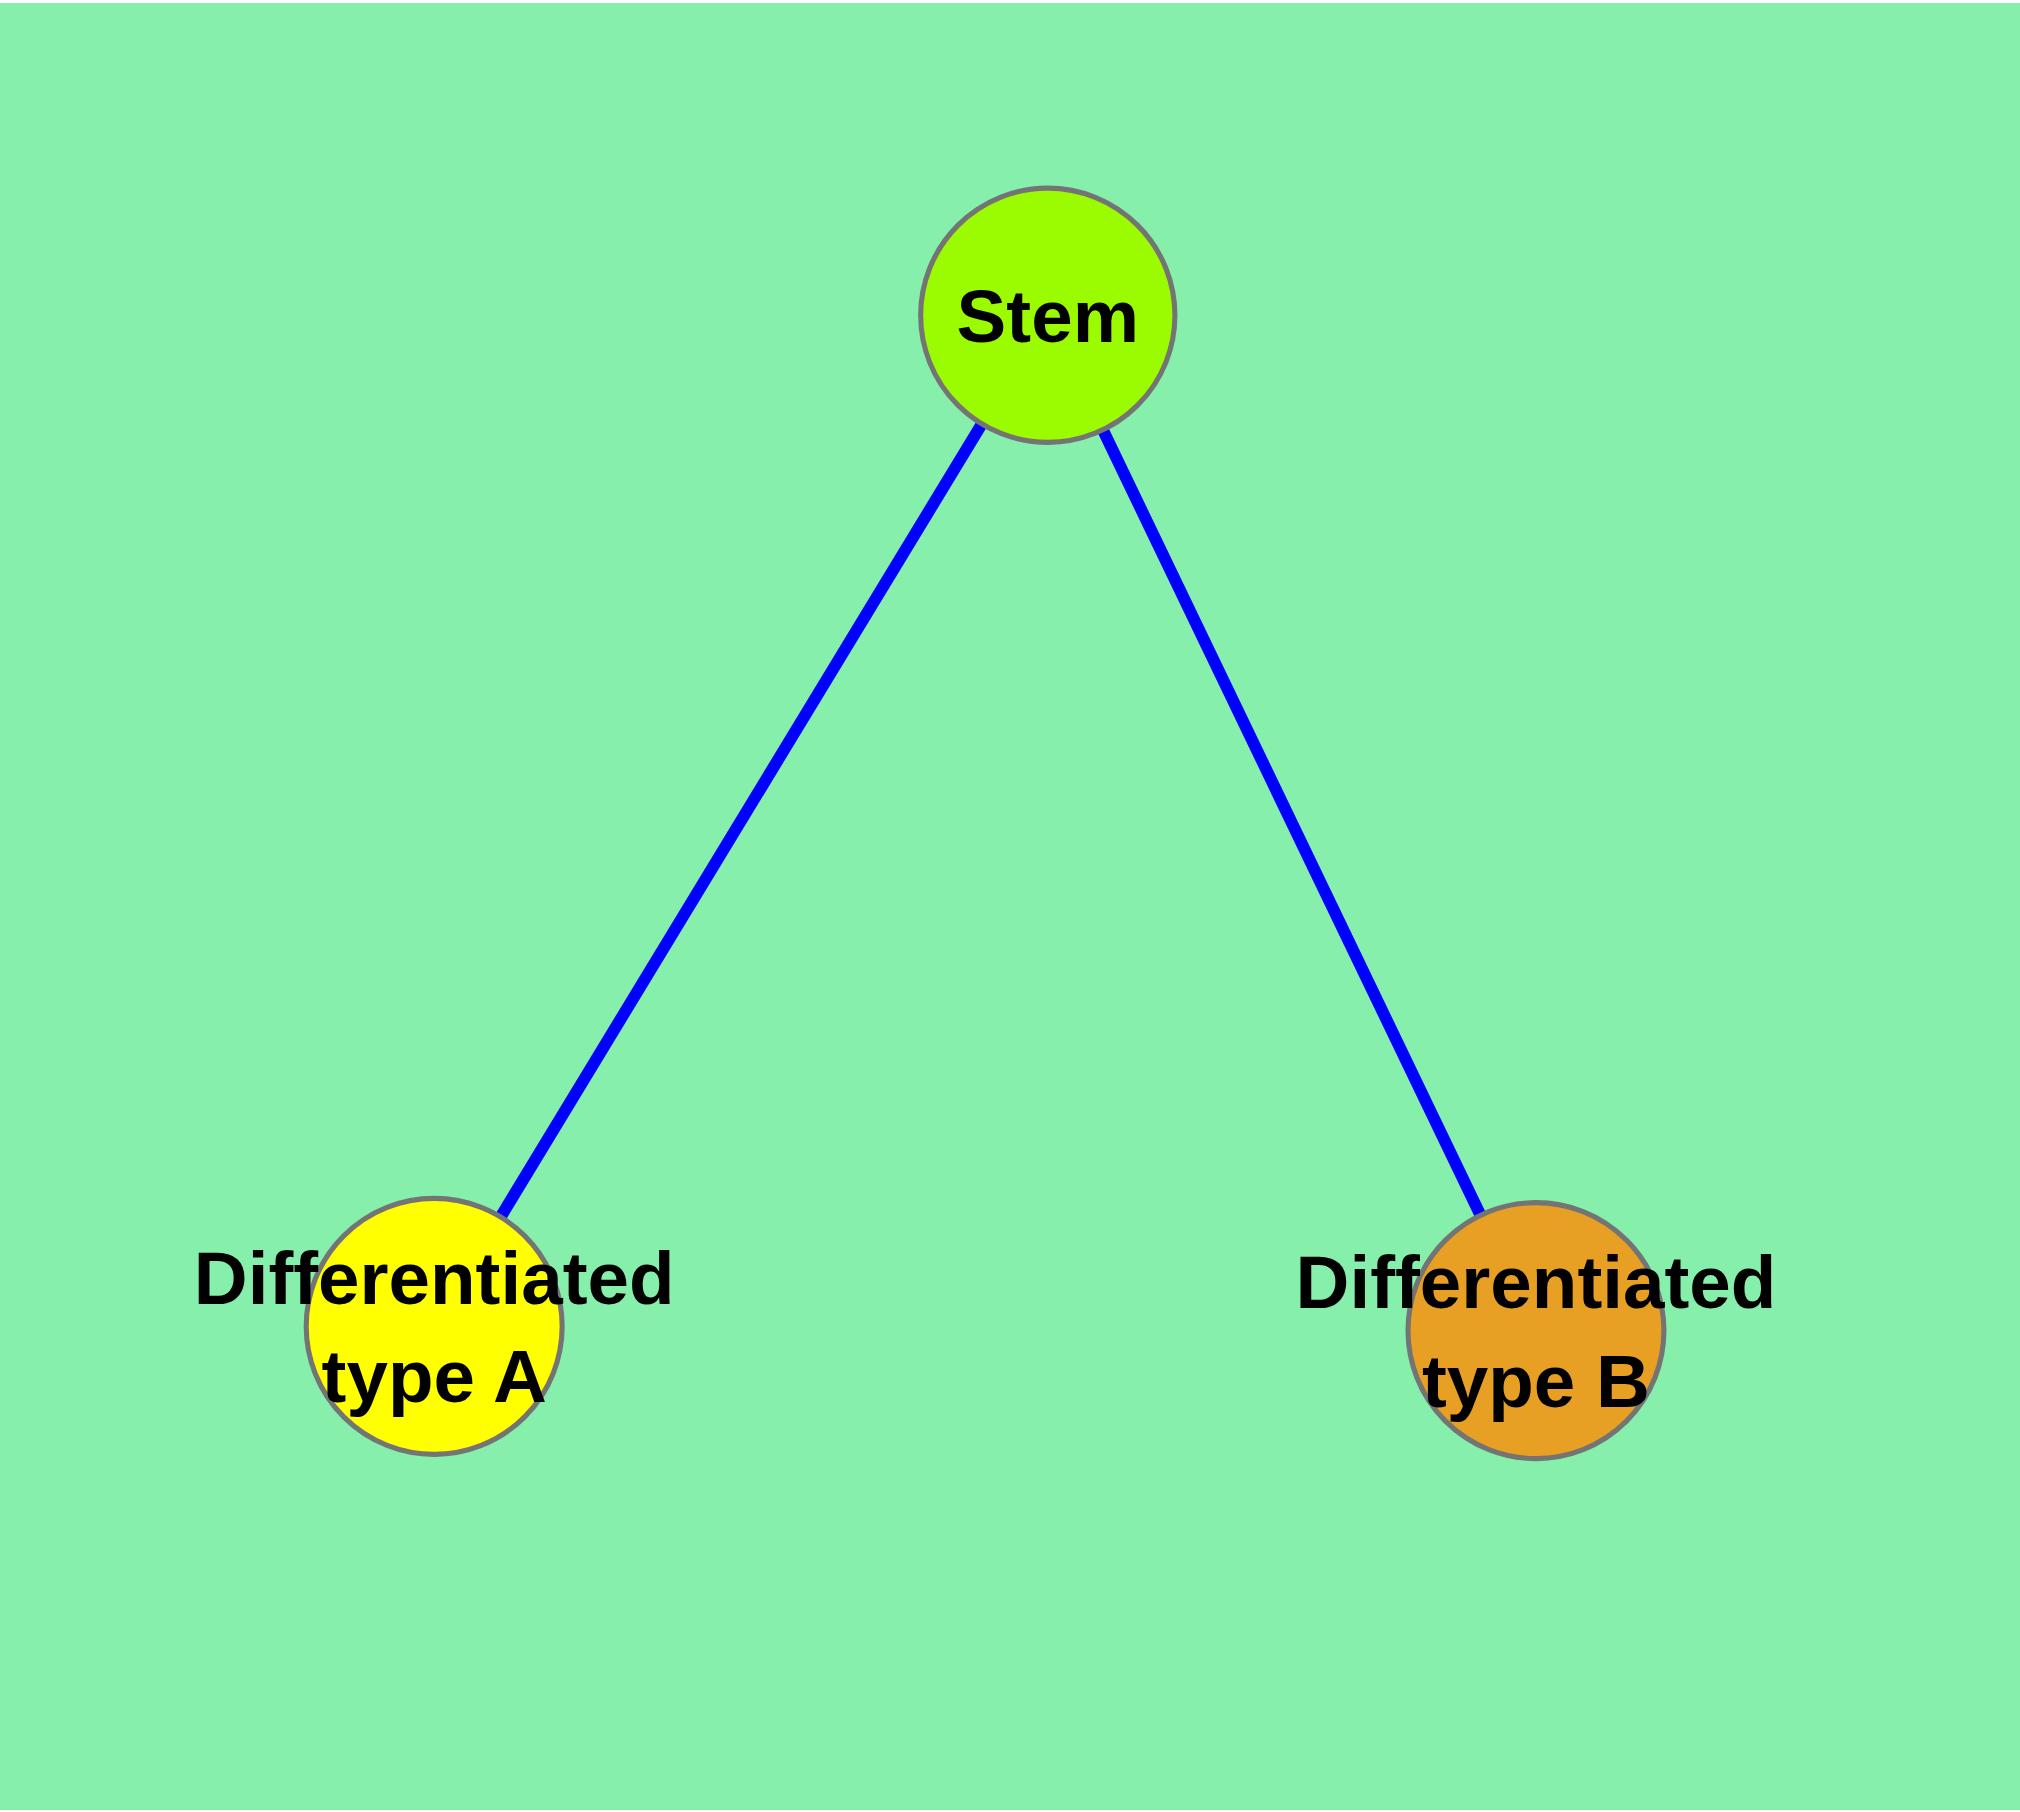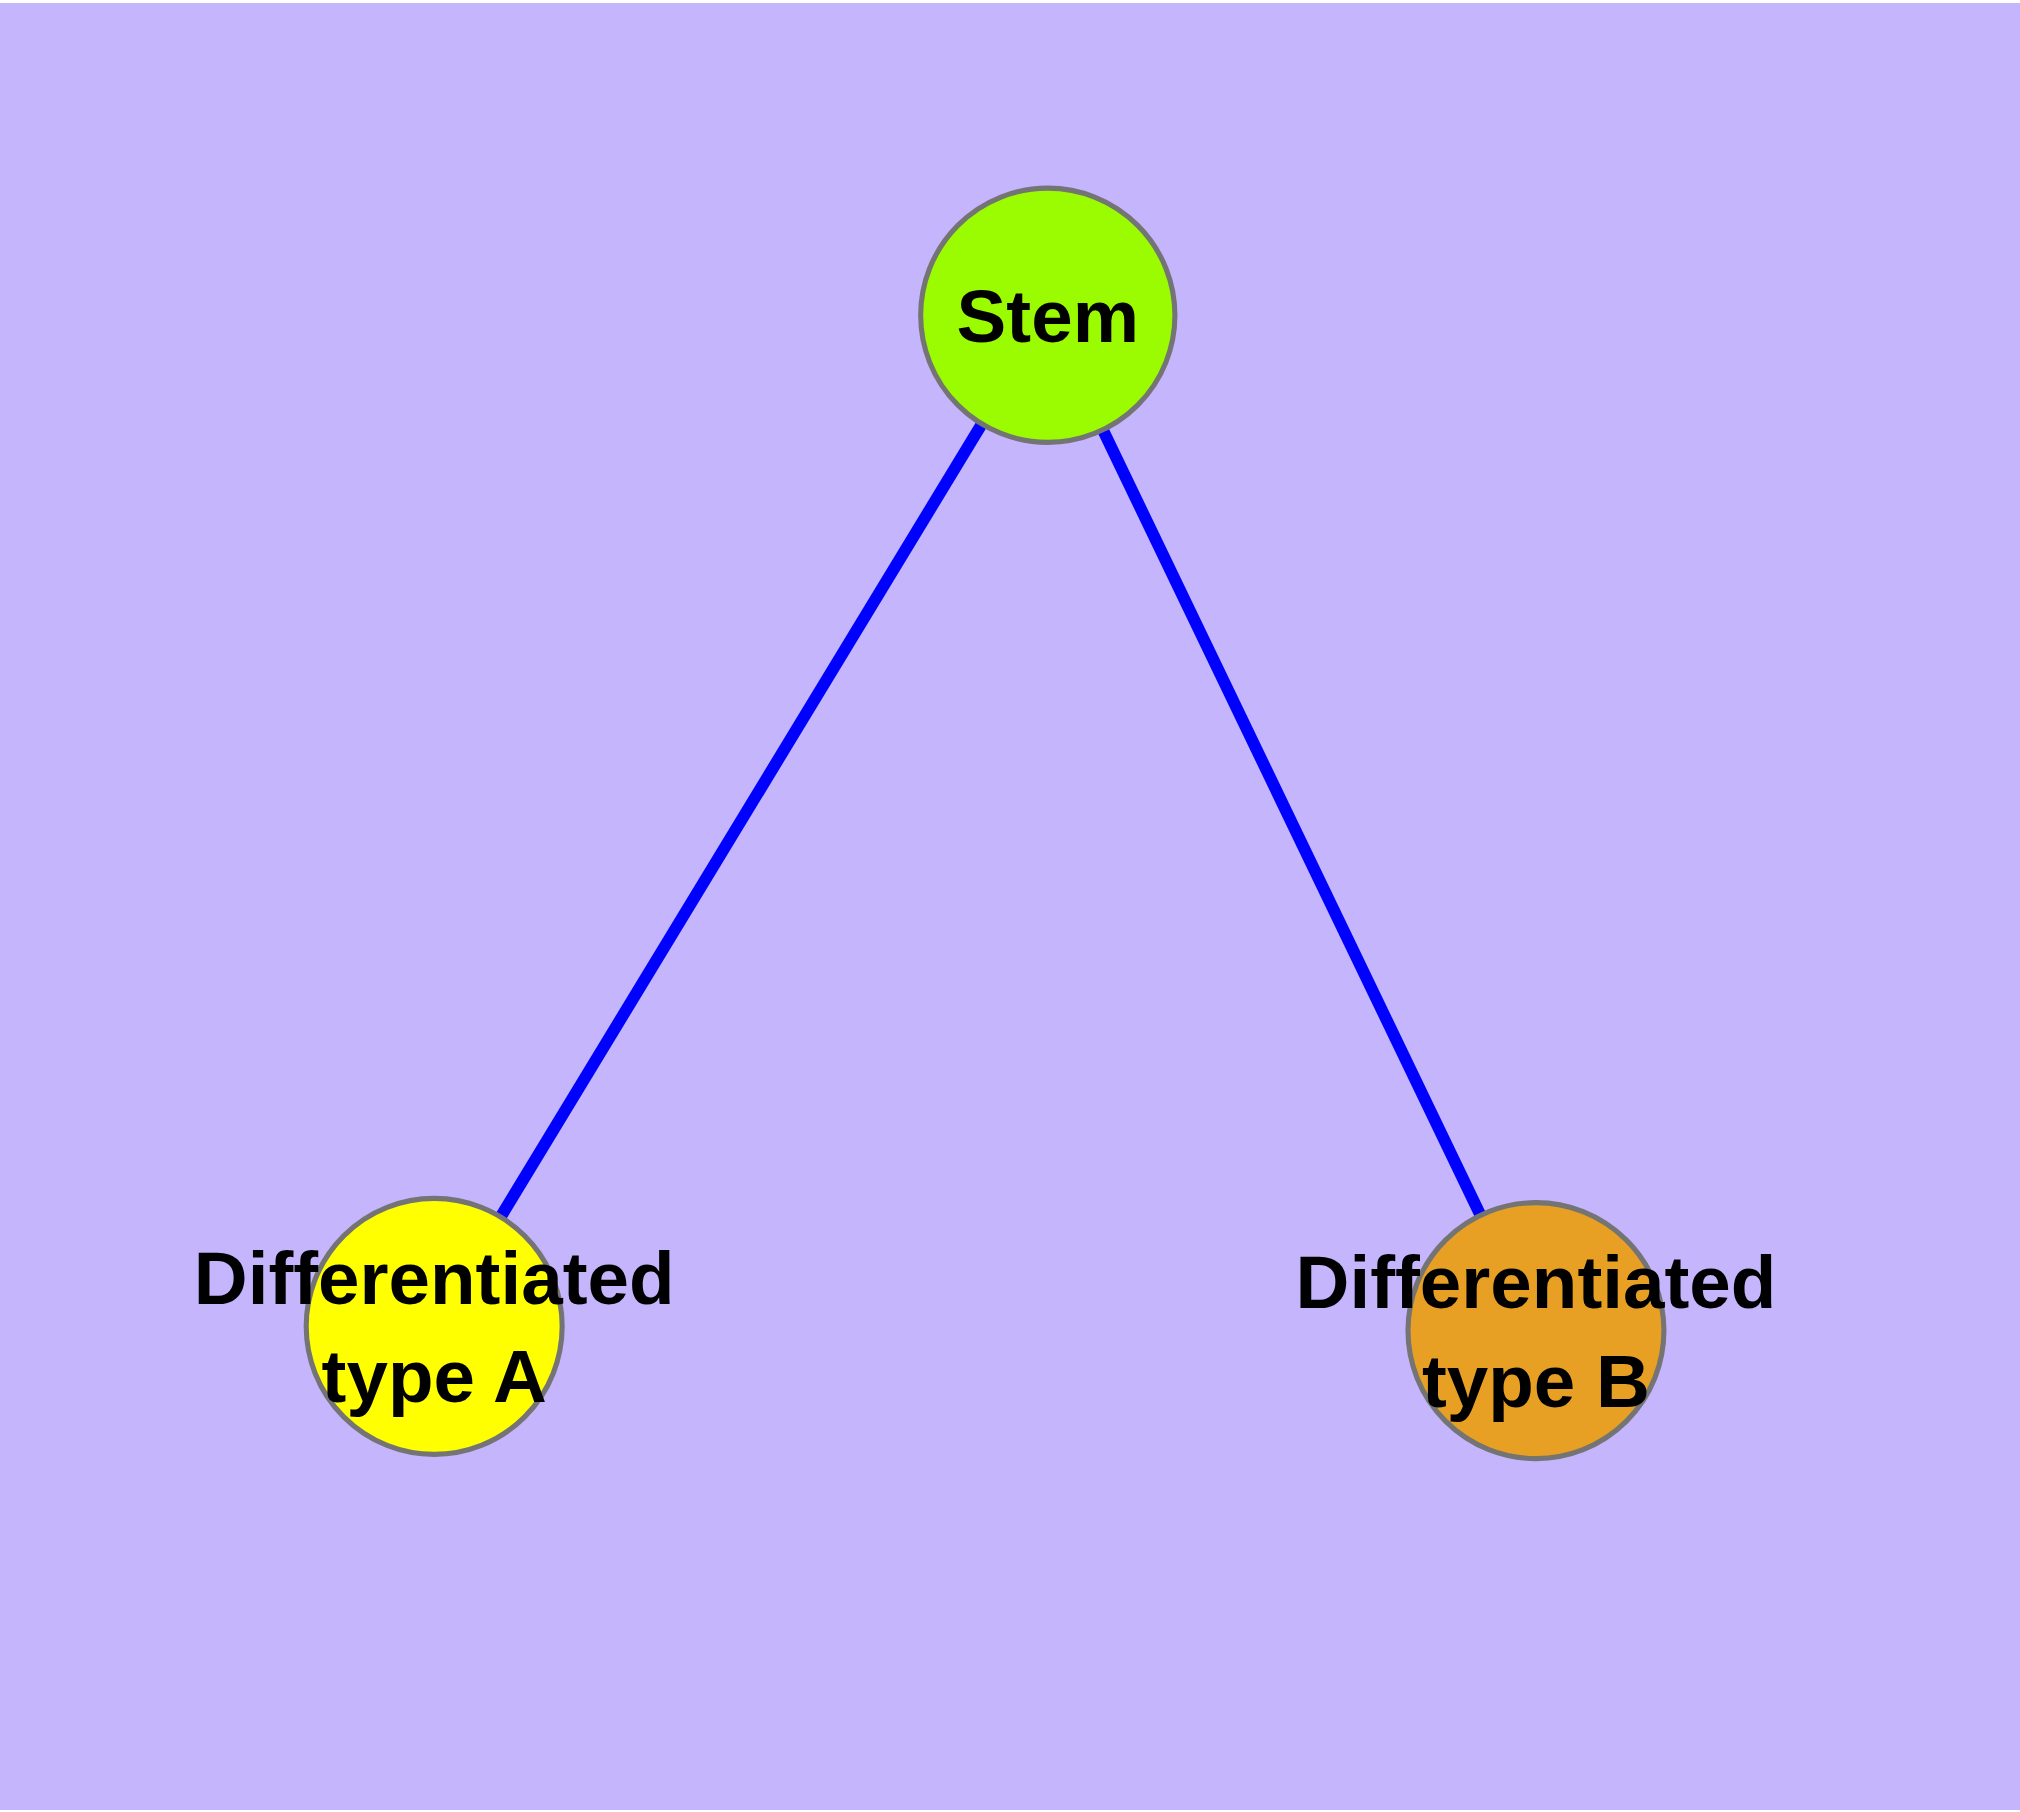--- a/index.html
+++ b/index.html
@@ -31,21 +31,21 @@
   }
   svg#graph text {
     font-family: "Liberation Sans", "DejaVu Sans", sans-serif;
     font-weight: 700;
     text-anchor: middle;
   }
 </style>
 </head>
 <body style="background: rgb(255, 255, 255);">
 
-<div class="canvas" style="background: #c4b5fd;">
+<div class="canvas" style="background: #86efac;">
   <div class="edge-strip top" style="background: rgb(255, 255, 255);"></div>
   <svg id="graph" xmlns="http://www.w3.org/2000/svg" width="2021" height="1812" viewBox="0 0 2384 2138">
       <line x1="1236" y1="372" x2="512" y2="1565" stroke="#0000FF" stroke-width="14"></line>
       <line x1="1236" y1="372" x2="1812" y2="1570" stroke="#0000FF" stroke-width="14"></line>
       <circle cx="1236" cy="372" r="150" fill="#9BFB00" stroke="#747474" stroke-width="6"></circle>
       <text x="1236" fill="#000000" font-size="88"><tspan x="1236" y="403.68">Stem</tspan></text>
       <circle cx="512" cy="1565" r="151" fill="#FFFF00" stroke="#747474" stroke-width="6"></circle>
       <text x="512" fill="#000000" font-size="88"><tspan x="512" y="1538.68">Differentiated</tspan><tspan x="512" y="1654.68">type A</tspan></text>
       <circle cx="1812" cy="1570" r="151" fill="#E8A024" stroke="#747474" stroke-width="6"></circle>
       <text x="1812" fill="#000000" font-size="88"><tspan x="1812" y="1543.68">Differentiated</tspan><tspan x="1812" y="1659.68">type B</tspan></text>

